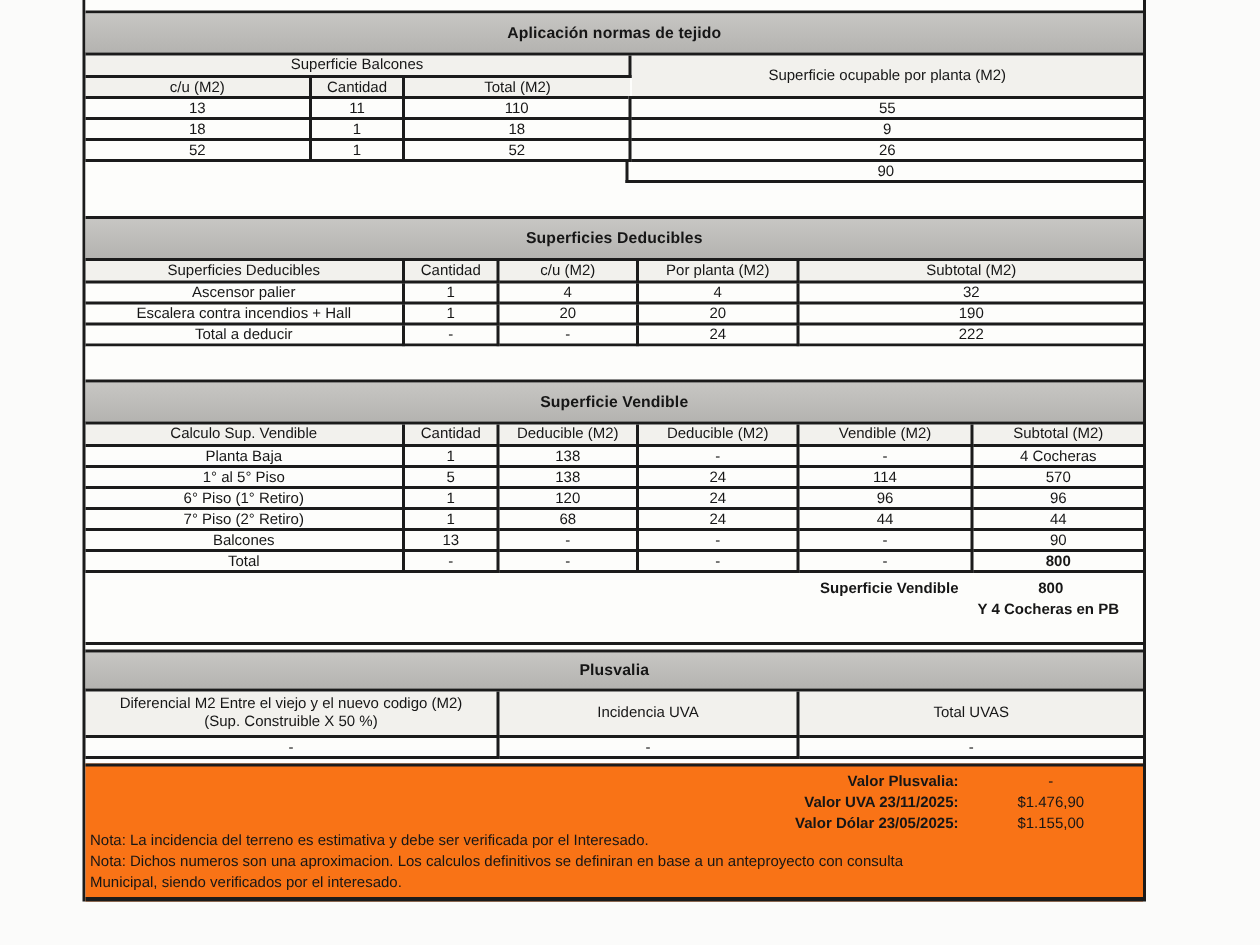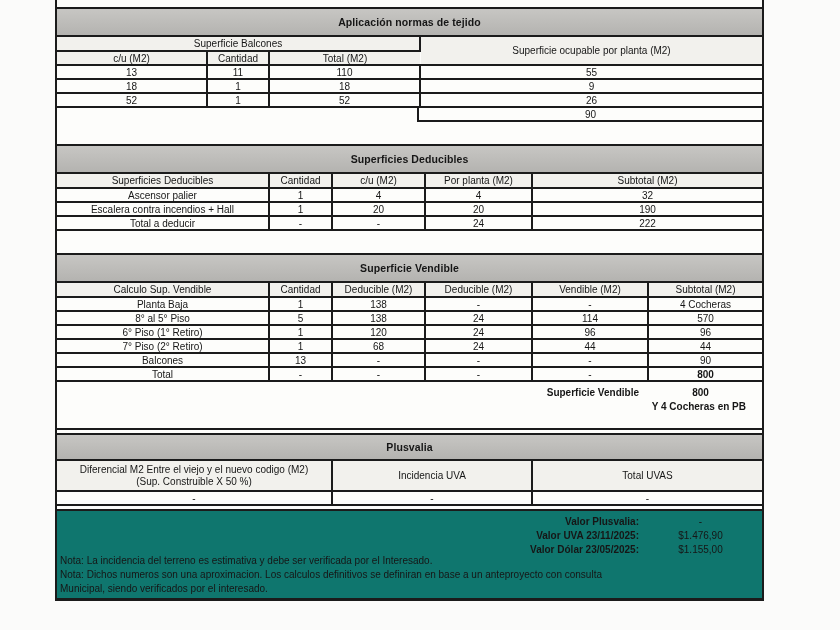--- a/index.html
+++ b/index.html
@@ -52,21 +52,21 @@
   .rlabel{text-align:right;font-weight:bold;}
   .rvalue{width:123px;text-align:center;}
   .rvalue.bold{font-weight:bold;}
   .summary-band{height:48px;border-bottom:2px solid var(--bd);padding-top:3px;background:#fdfdfb;}
   .spacer{height:3px;background:#fdfdfb;}
   .bar-top{border-top:2px solid var(--bd);}
   
   .bottom-box{
     position:relative;height:92px;
     border-top:2px solid var(--bd);border-bottom:3px solid var(--bd);
-    background:#0f766e;
+    background:#f97316;
   }
   .valores{padding-top:3px;}
   .valores .rrow{height:14px;}
   .notes{position:absolute;left:3px;bottom:2px;font-size:10px;line-height:14px;text-align:left;}
 </style>
 </head>
 <body>
 
 <div class="sheet">
 
@@ -182,21 +182,21 @@
     </tr>
     <tr>
       <td>Planta Baja</td>
       <td>1</td>
       <td>138</td>
       <td>-</td>
       <td>-</td>
       <td>4 Cocheras</td>
     </tr>
     <tr>
-      <td>8° al 5° Piso</td>
+      <td>1° al 5° Piso</td>
       <td>5</td>
       <td>138</td>
       <td>24</td>
       <td>114</td>
       <td>570</td>
     </tr>
     <tr>
       <td>6° Piso (1° Retiro)</td>
       <td>1</td>
       <td>120</td>

